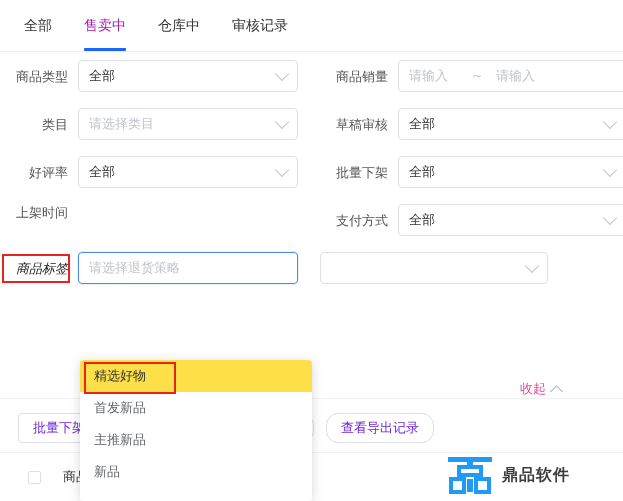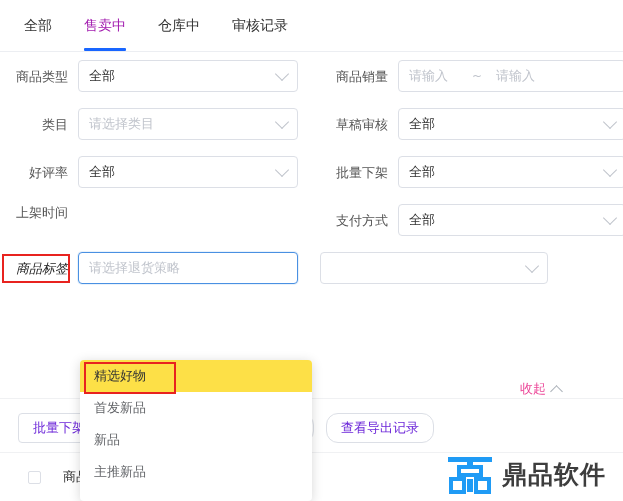--- a/index.html
+++ b/index.html
@@ -90,21 +90,21 @@
     cursor:pointer;position:relative;white-space:nowrap;
   }
   .dditem.hover{background:#fde047;color:#333;}
   .dditem .redbox{
     position:absolute;left:4px;top:2px;width:92px;height:32px;
     border:2px solid #e8231f;box-sizing:border-box;pointer-events:none;
   }
   
   .wm{position:absolute;left:446px;top:455px;display:flex;align-items:center;z-index:40;}
   .wm .glyph{width:48px;height:40px;}
-  .wm .wmtext{margin-left:8px;font-size:25px;font-weight:bold;color:#3d3d3d;letter-spacing:1px;line-height:40px;}
+  .wm .wmtext{margin-left:8px;font-size:16px;font-weight:bold;color:#3d3d3d;letter-spacing:1px;line-height:40px;}
 </style>
 </head>
 <body>
 
 <div class="tabbar">
   <div class="tabs">
     <div class="tab">
       <span>全部</span>
     </div>
     <div class="tab active">
@@ -230,24 +230,24 @@
 
 <div class="dropdown">
   <div class="dditem hover">
     <span>精选好物</span>
     <span class="redbox"></span>
   </div>
   <div class="dditem">
     <span>首发新品</span>
   </div>
   <div class="dditem">
+    <span>主推新品</span>
+  </div>
+  <div class="dditem">
     <span>新品</span>
-  </div>
-  <div class="dditem">
-    <span>主推新品</span>
   </div>
 </div>
 
 <div class="wm">
   <span class="glyph">
     <svg viewBox="0 0 48 40" width="48" height="40" aria-hidden="true">
       <g fill="#1f9bf5">
         <rect x="2" y="2" width="44" height="5"></rect>
         <rect x="11" y="10" width="26" height="4"></rect>
         <rect x="11" y="10" width="4" height="12"></rect>

